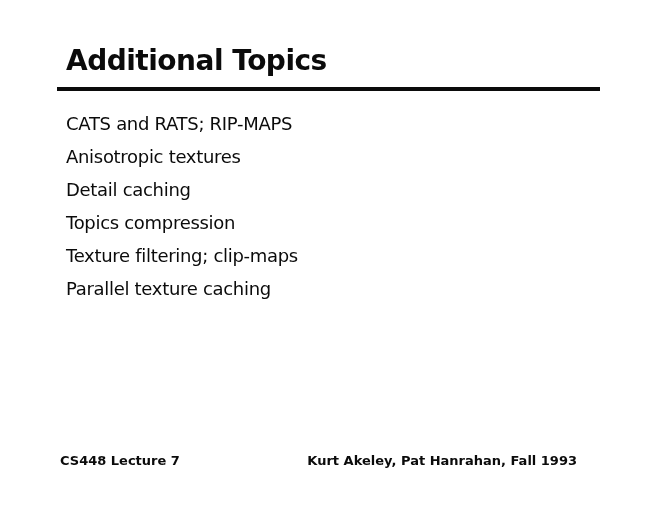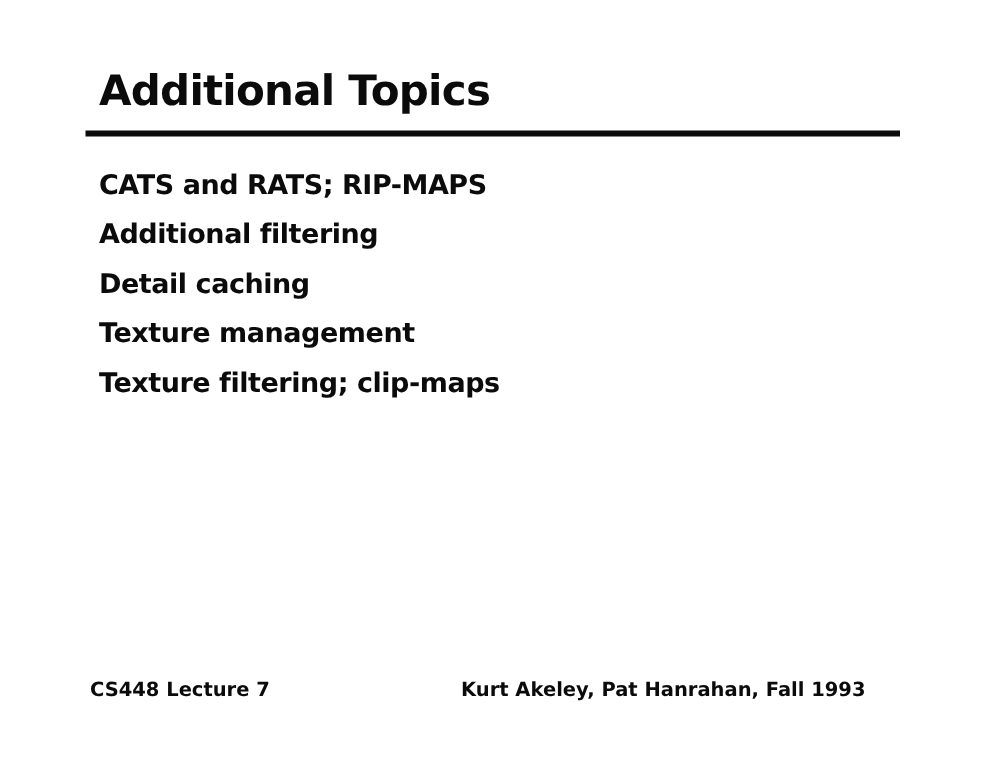--- a/index.html
+++ b/index.html
@@ -40,21 +40,21 @@
     left: 66px;
     top: 107px;
     margin: 0;
     padding: 0;
     list-style: none;
   }
   .topic-list li {
     height: 33px;
     line-height: 33px;
     font-size: 18px;
-    font-weight: 700;
+    font-weight: 400;
     letter-spacing: -0.3px;
     white-space: nowrap;
     color: #0b0b0b;
   }
   .footer {
     position: absolute;
     left: 60px;
     right: 83px;
     top: 453px;
     display: flex;
@@ -70,24 +70,25 @@
 <body>
 
 <div class="slide">
 
   <h1 class="slide-title">Additional Topics</h1>
 
   <div class="title-rule"></div>
 
   <ul class="topic-list">
     <li>CATS and RATS; RIP-MAPS</li>
-    <li>Additional filtering</li>
+    <li>Anisotropic textures</li>
     <li>Detail caching</li>
-    <li>Texture management</li>
+    <li>Topics compression</li>
     <li>Texture filtering; clip-maps</li>
+    <li>Parallel texture caching</li>
   </ul>
 
   <div class="footer">
     <span>CS448 Lecture 7</span>
     <span>Kurt Akeley, Pat Hanrahan, Fall 1993</span>
   </div>
 
 </div>
 
 </body></html>

